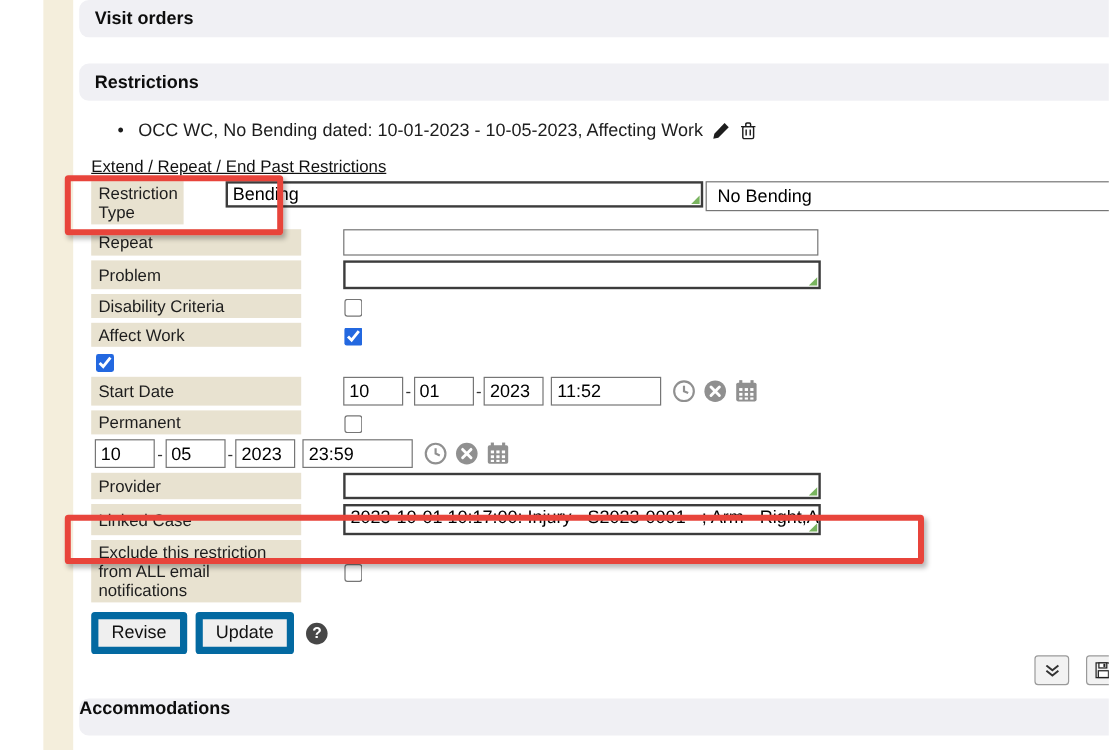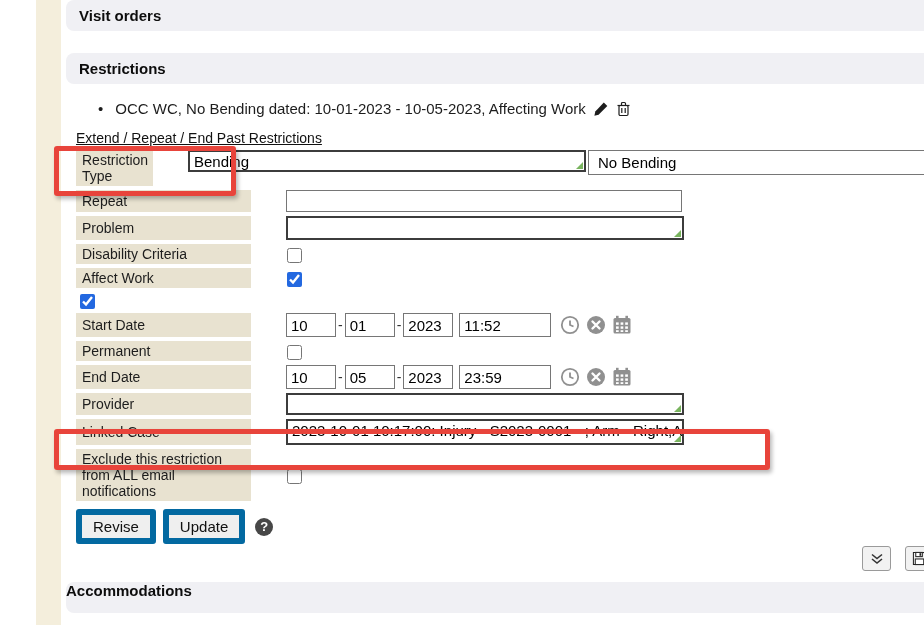--- a/index.html
+++ b/index.html
@@ -190,21 +190,20 @@
       </div>
 
       <div class="form-row">
         <div class="label-cell">Permanent</div>
         <div class="field-cell">
           <input type="checkbox" class="cb" style="">
         </div>
       </div>
 
       <div class="form-row">
-        <div class="label-cell">End Date</div>
         <div class="field-cell">
           <input type="text" class="dt d2" value="10" style="">
           <span class="sep">-</span>
           <input type="text" class="dt d2" value="05" style="">
           <span class="sep">-</span>
           <input type="text" class="dt d4" value="2023" style="">
           <input type="text" class="dt tm" value="23:59" style="">
           <span class="dt-icons">
             <svg width="20" height="20" viewBox="0 0 20 20" fill="none" stroke="#909090" stroke-width="1.8">
               <circle cx="10" cy="10" r="8.2"></circle>

